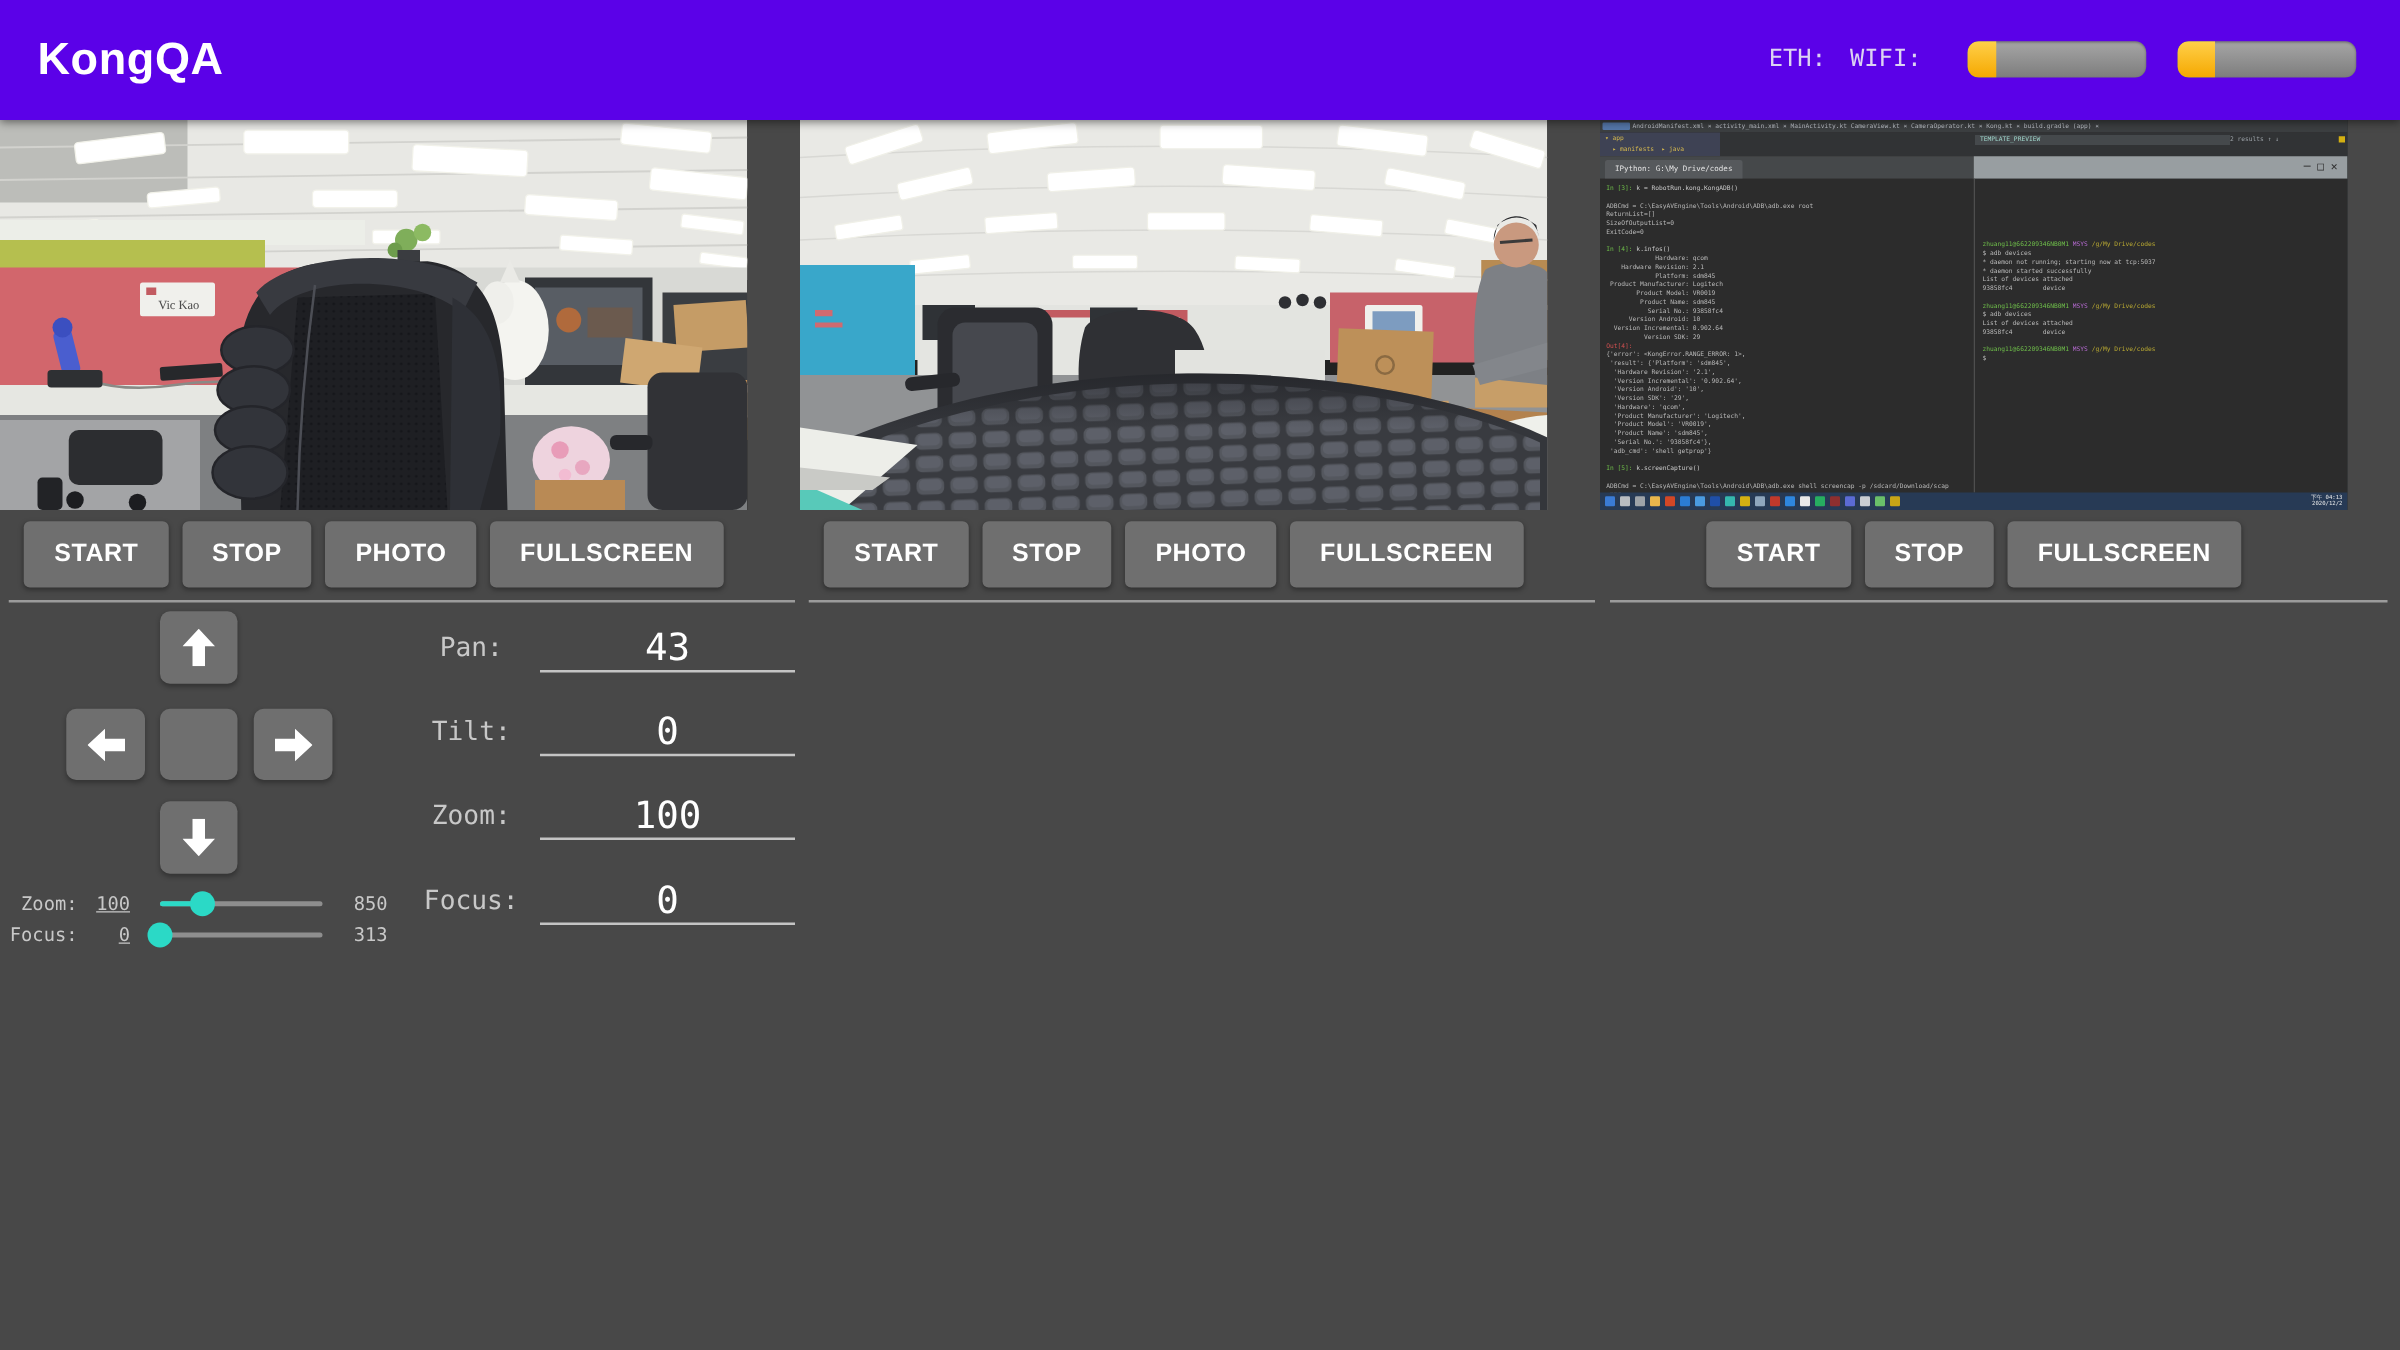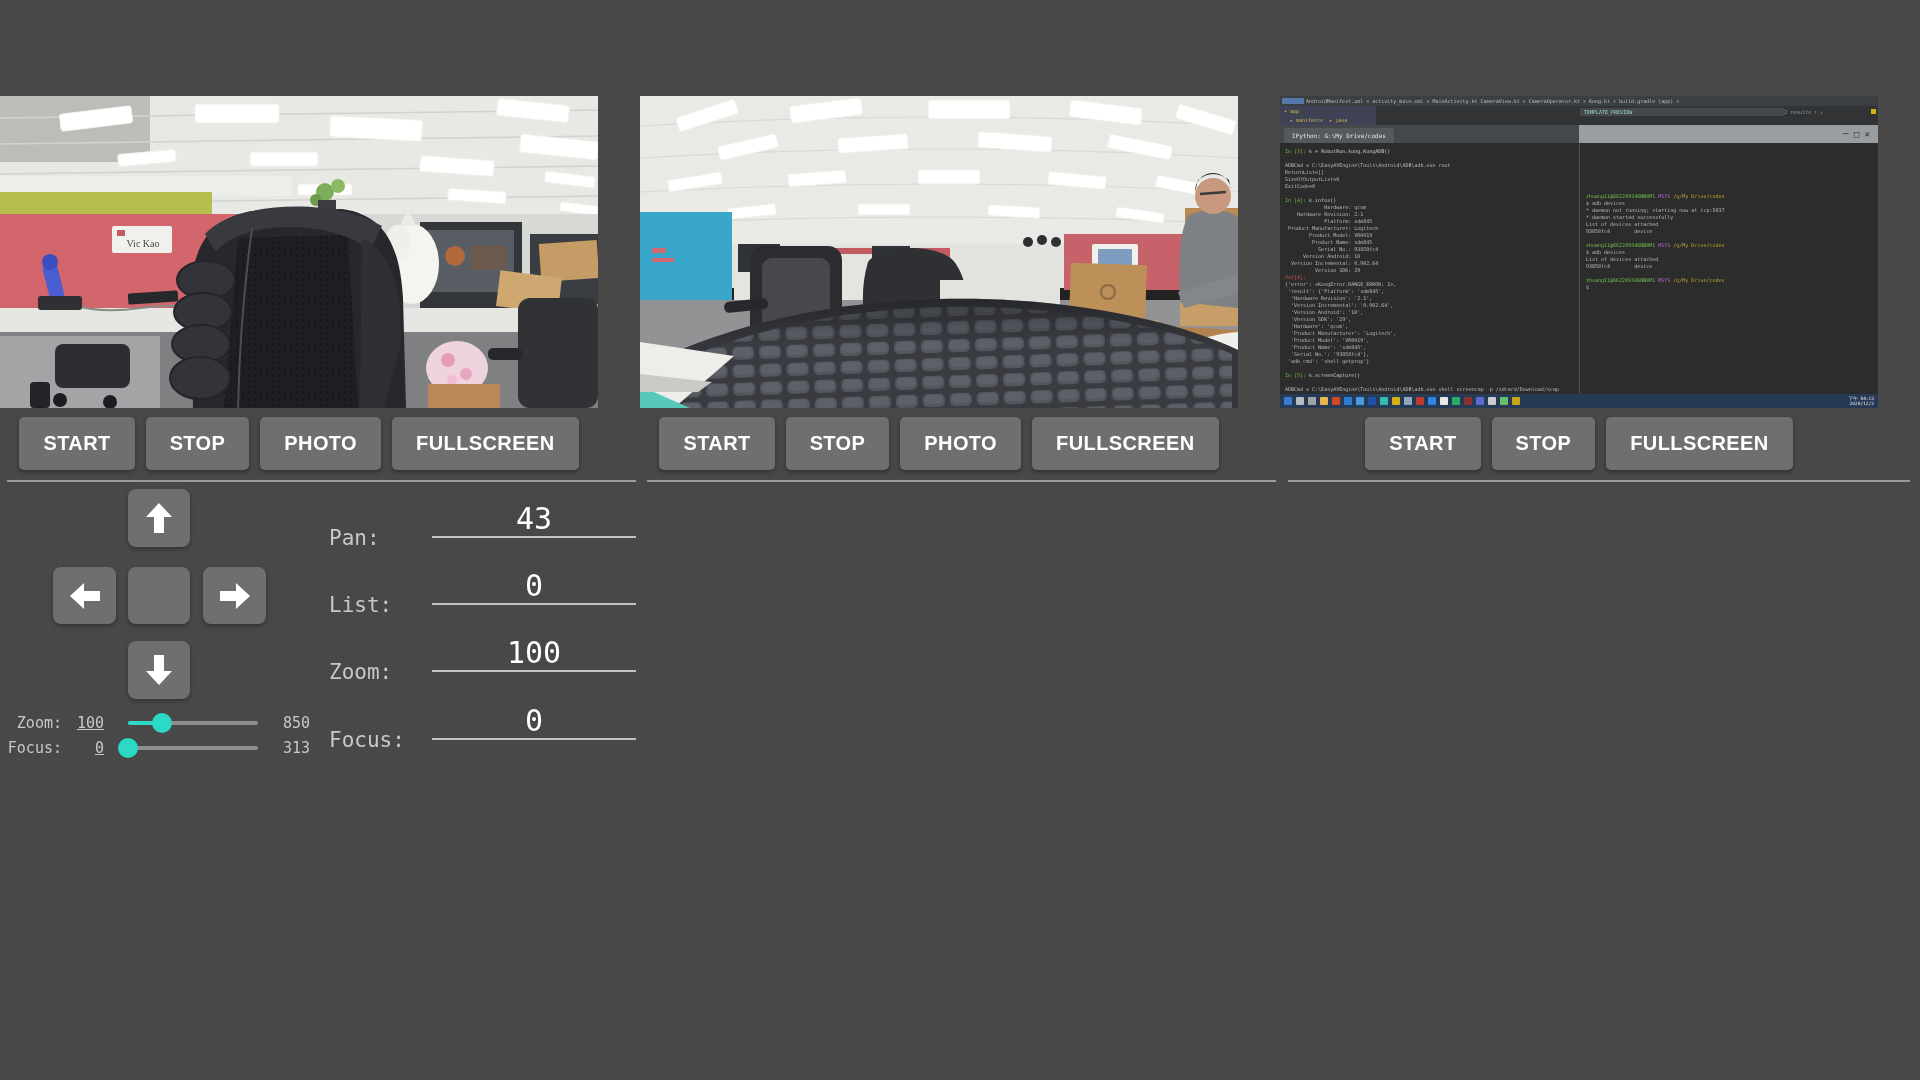--- a/index.html
+++ b/index.html
@@ -49,22 +49,22 @@
   .smax{left:283px;}
   .track{position:absolute;left:128px;width:130px;height:4px;border-radius:2px;background:#8e8e8e;}
   .fill{position:absolute;left:0;top:0;height:4px;border-radius:2px;background:#2bd9c6;}
   .thumb{position:absolute;top:-8px;width:20px;height:20px;border-radius:50%;background:#2bd9c6;}
   .row-zoom .slabel,.row-zoom .smin,.row-zoom .smax{top:714px;}
   .row-zoom .track{top:721px;}
   .row-focus .slabel,.row-focus .smin,.row-focus .smax{top:739px;}
   .row-focus .track{top:746px;}
 
   
-  .flabel{position:absolute;left:329px;width:96px;text-align:left;
-          font-family:"DejaVu Sans Mono",monospace;font-size:21px;color:#c8c8c8;margin-top:20px;}
+  .flabel{position:absolute;left:329px;width:96px;text-align:center;
+          font-family:"DejaVu Sans Mono",monospace;font-size:21px;color:#c8c8c8;}
   .finput{position:absolute;left:432px;width:204px;height:38px;border-bottom:2px solid #c4c4c4;
           display:flex;align-items:flex-end;justify-content:center;
           font-family:"DejaVu Sans Mono",monospace;font-size:30px;color:#fff;}
   .fr0 .flabel{top:506px;} .fr0.finput{top:498px;}
   .fr1 .flabel{top:573px;} .fr1.finput{top:565px;}
   .fr2 .flabel{top:640px;} .fr2.finput{top:632px;}
   .fr3 .flabel{top:708px;} .fr3.finput{top:700px;}
 
   
   .pc{position:relative;width:598px;height:312px;background:#2d2d2d;font-family:"DejaVu Sans Mono",monospace;}
@@ -93,20 +93,31 @@
   .tbicon{width:8px;height:8px;border-radius:1px;flex:0 0 auto;}
   .pc-clock{margin-left:auto;color:#e8e8e8;font-size:4.5px;line-height:5px;text-align:right;white-space:pre;}
 
   .arrow-svg{display:block;}
 </style>
 </head>
 <body>
 
 <div class="app">
 
+  <div class="header">
+    <div class="app-title">KongQA</div>
+    <span class="netlabel eth">ETH:</span>
+    <span class="netlabel wifi">WIFI:</span>
+    <div class="netbar b1">
+        <div class="netfill" style="width: 16%;"></div>
+      </div>
+    <div class="netbar b2">
+        <div class="netfill" style="width: 21%;"></div>
+      </div>
+  </div>
 
   <div class="video v1">
     <svg width="598" height="312" viewBox="0 0 598 312">
       <defs>
         <pattern id="p1mesh" width="6" height="6" patternUnits="userSpaceOnUse">
           <rect width="6" height="6" fill="#1e1f23"></rect>
             <circle cx="3" cy="3" r="1.2" fill="#15161a"></circle>
         </pattern>
       </defs>
 
@@ -515,21 +526,21 @@
   </div>
 
   <div class="fr0">
     <span class="flabel">Pan:</span>
     </div>
   <div class="finput fr0">
     <span>43</span>
     </div>
 
   <div class="fr1">
-    <span class="flabel">List:</span>
+    <span class="flabel">Tilt:</span>
     </div>
   <div class="finput fr1">
     <span>0</span>
     </div>
 
   <div class="fr2">
     <span class="flabel">Zoom:</span>
     </div>
   <div class="finput fr2">
     <span>100</span>

